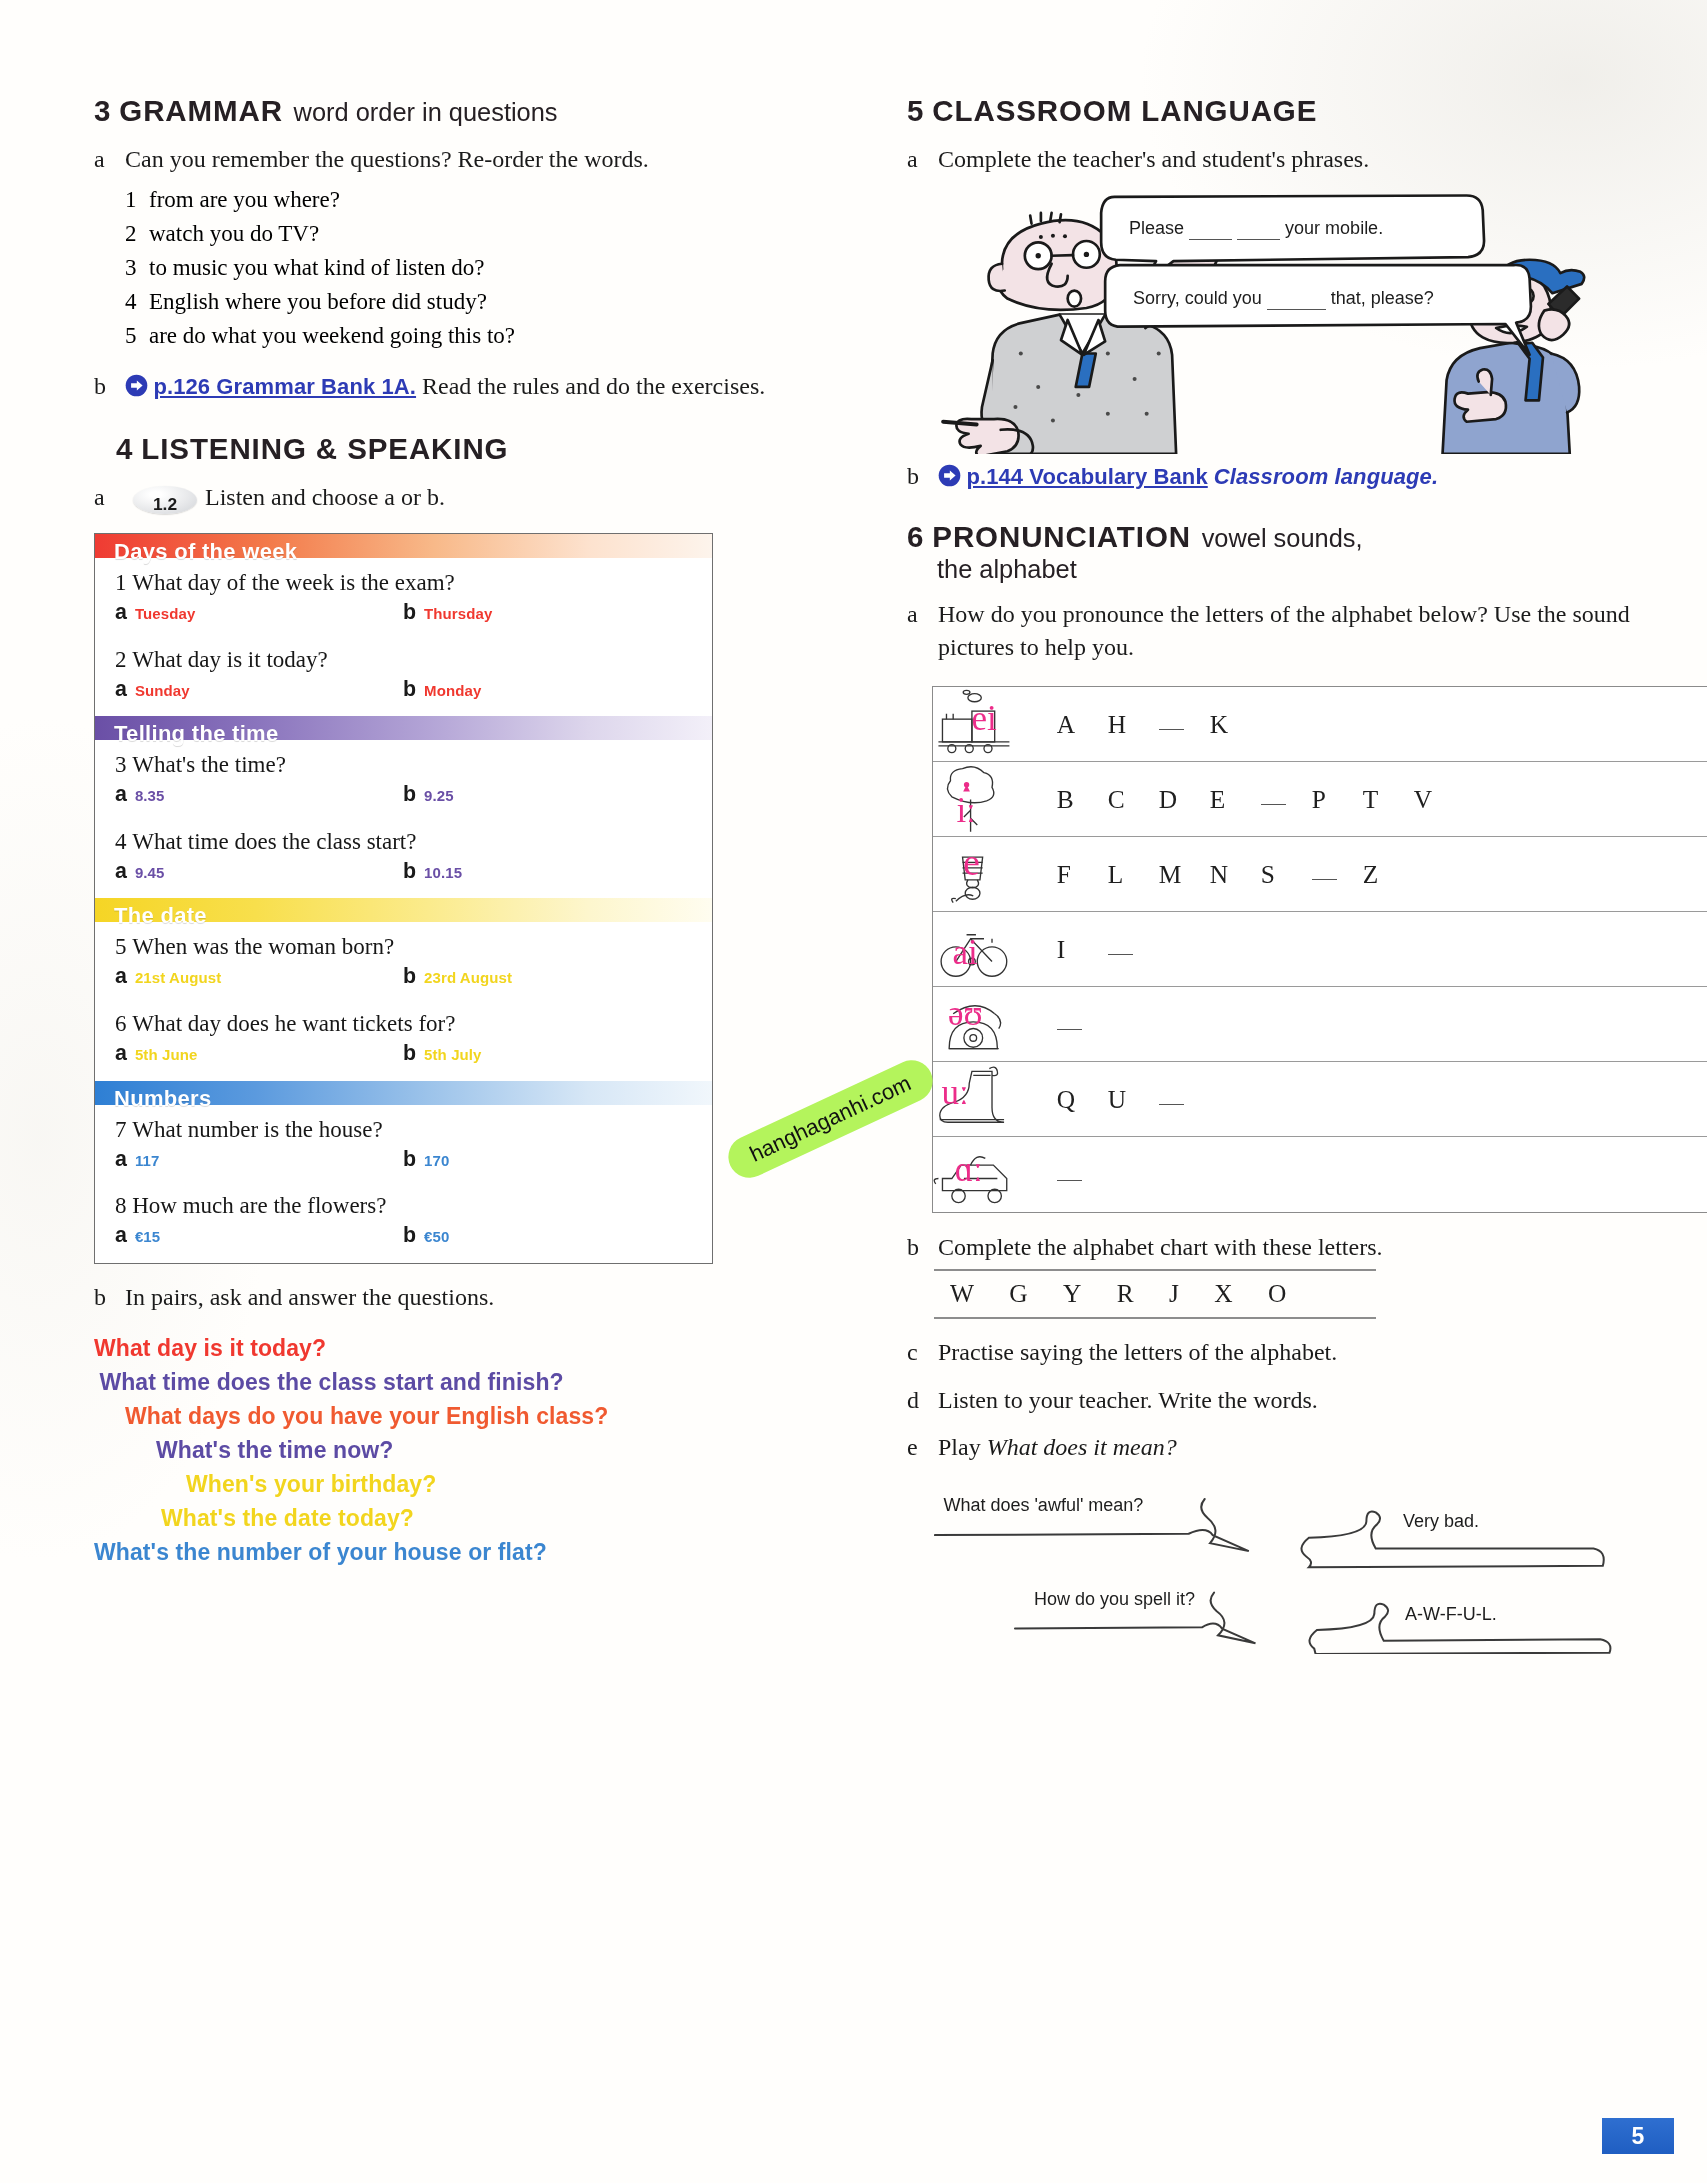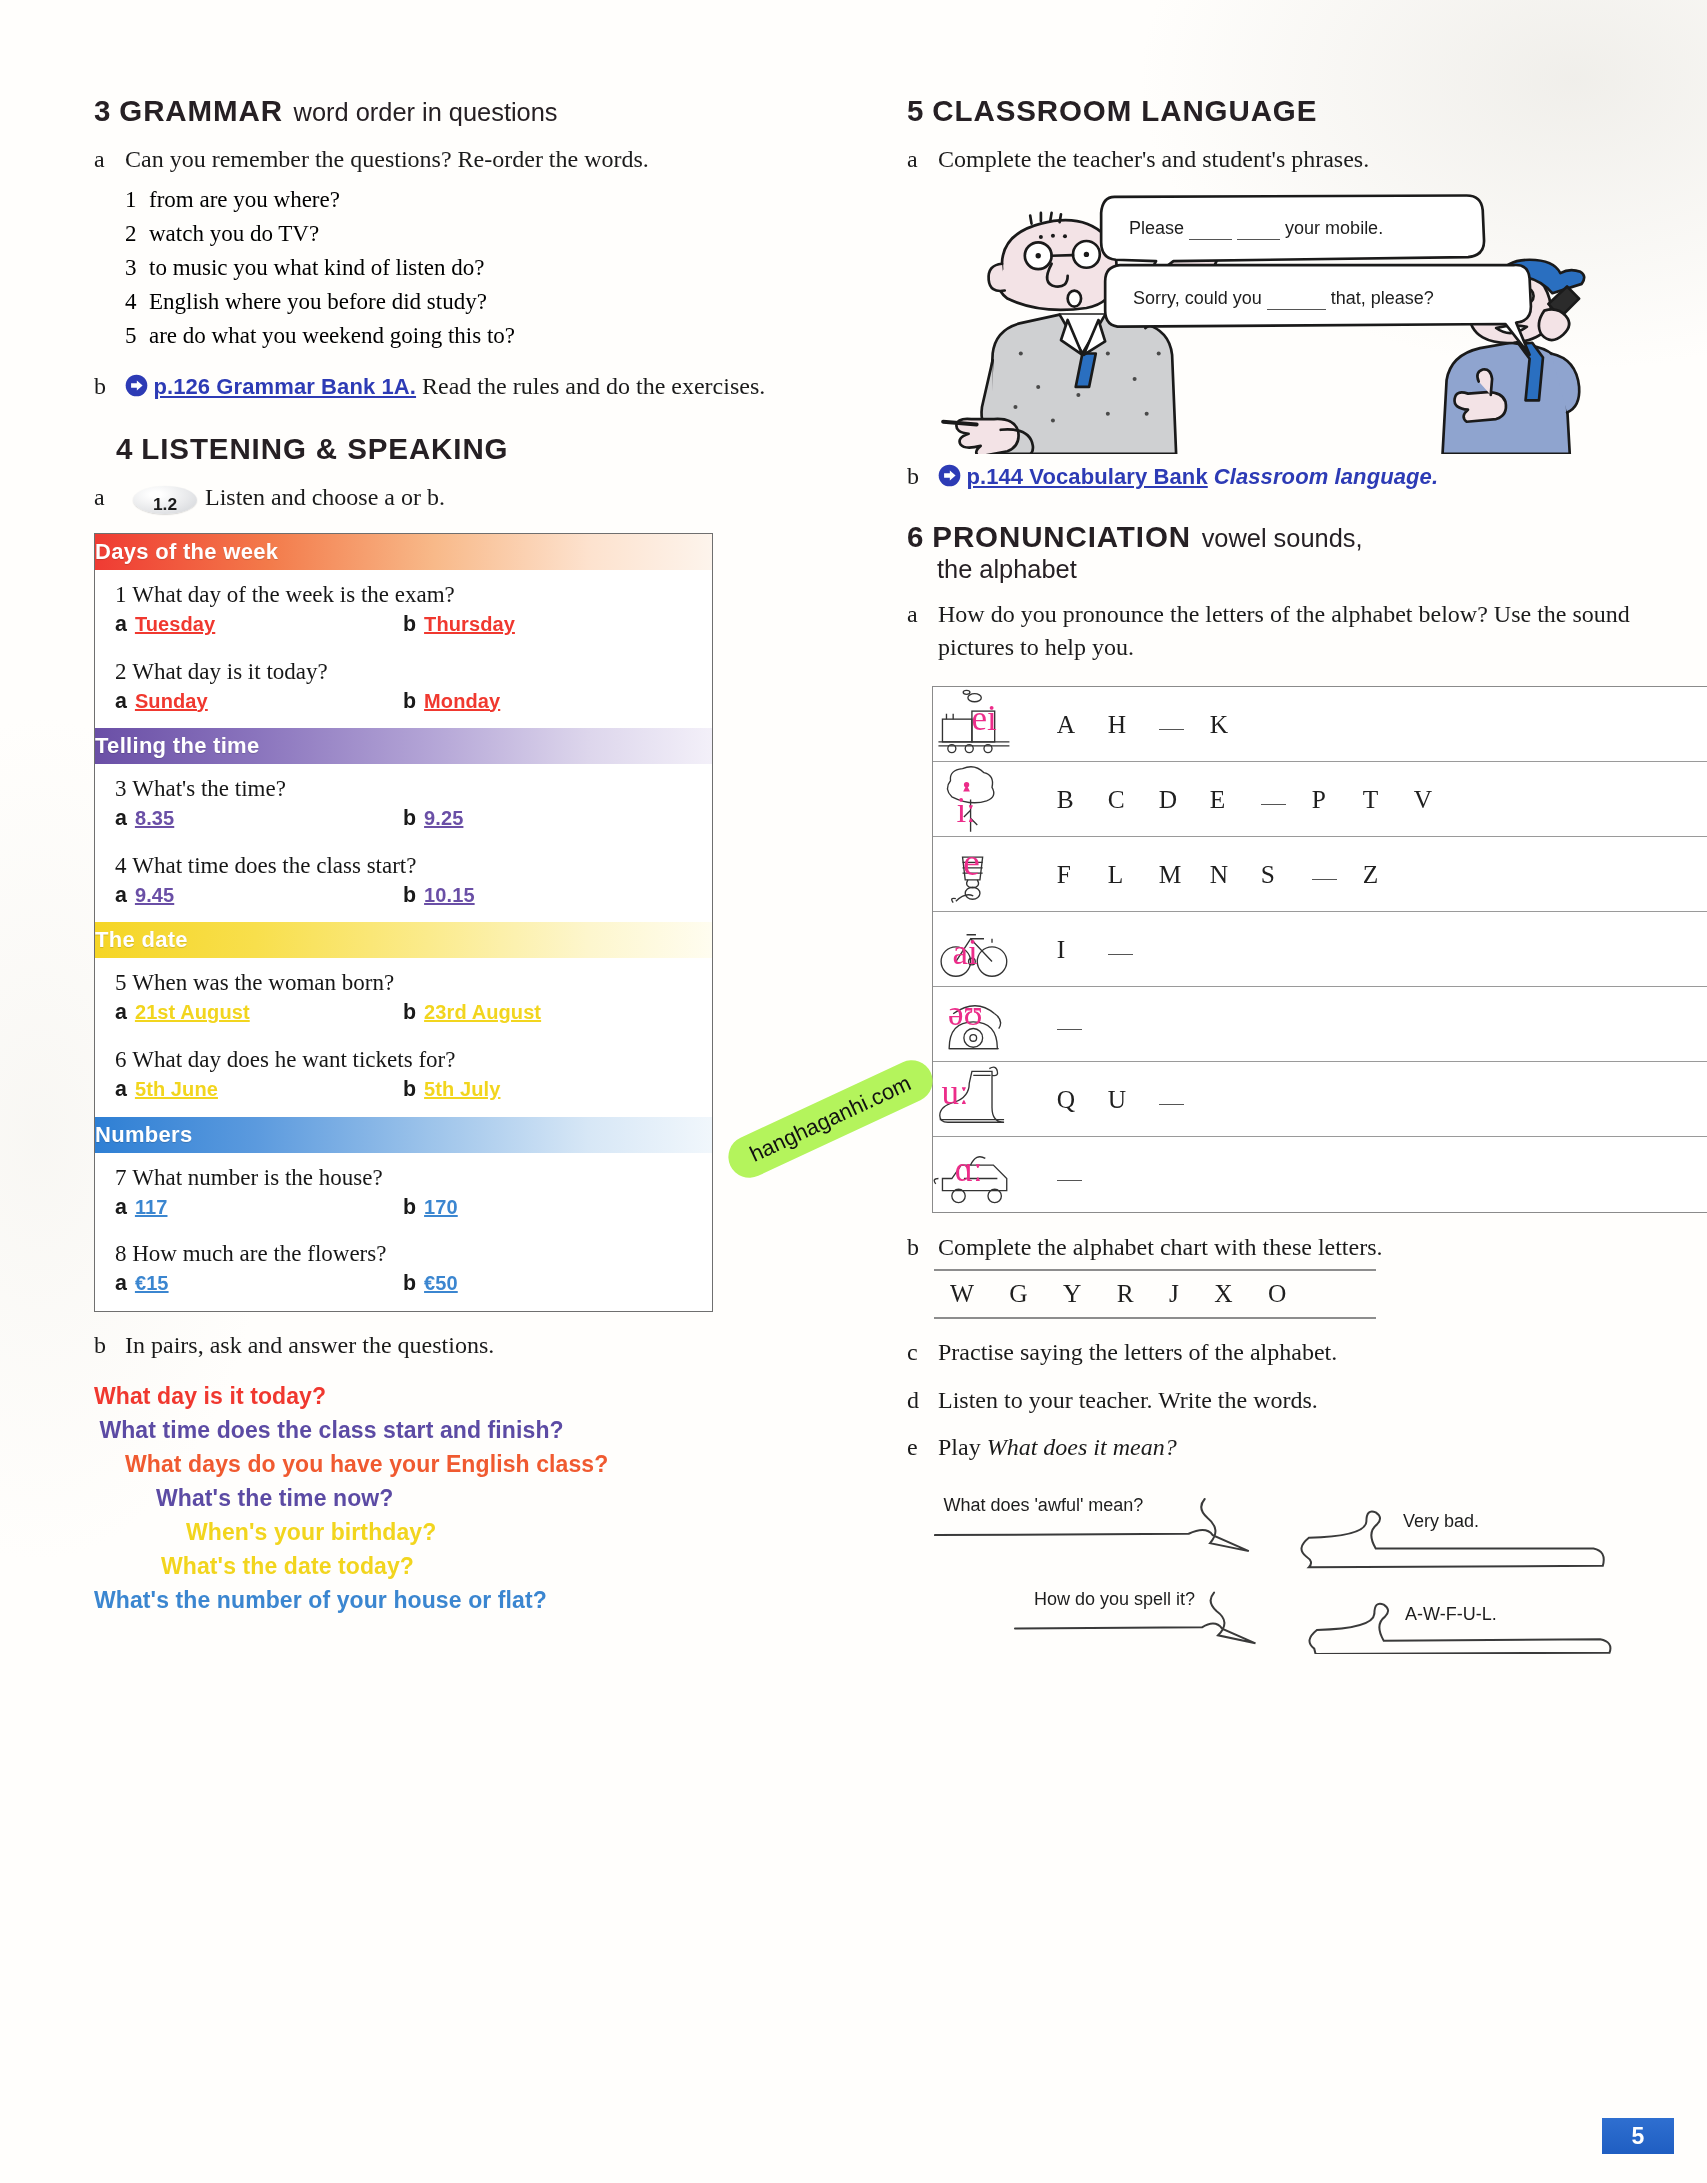--- a/index.html
+++ b/index.html
@@ -84,21 +84,22 @@
 
   
   .lbox {
     margin-top: 19px;
     border: 1.3px solid #6f6f6f;
     background: #fff;
     width: 619px;
     padding-bottom: 14.7px;
   }
   .band {
-    height: 36px; line-height: 36px;
+    height: 24px; line-height: 36px;
+    padding-left: 19px;
     font-family: "Liberation Sans", sans-serif;
     font-weight: bold; font-size: 22px; color: #fff;
     letter-spacing: 0.3px;
     text-shadow: 0 0.7px 0.7px rgba(0,0,0,.15);
     margin-bottom: 2.7px;
   }
   .band.red    { background: linear-gradient(90deg,#ef3b33 0%, #f37a4a 28%, #f8b989 55%, #fde2ce 80%, #fdf4ec 100%); }
   .band.purple { background: linear-gradient(90deg,#6a4fa6 0%, #8a74bd 26%, #b3a4d6 54%, #ddd6ec 80%, #f3f0f9 100%); }
   .band.yellow { background: linear-gradient(90deg,#f5d525 0%, #f8df4c 26%, #fbeb8c 54%, #fdf6cd 80%, #fffdf0 100%); }
   .band.blue   { background: linear-gradient(90deg,#2e7fd4 0%, #5b9ade 26%, #9cc3ea 54%, #d7e7f6 80%, #f1f7fc 100%); }
@@ -108,21 +109,21 @@
   .q .qt { font-size: 23px; color: #171717; }
   .q .opts { display: flex; margin-top: 4px; }
   .q .opt { display: flex; align-items: baseline; }
   .q .opt.a { width: 288px; }
   .q .ltr {
     font-family: "Liberation Sans", sans-serif; font-weight: bold;
     font-size: 21.4px; color: #1a1a1a; margin-right: 8px;
   }
   .q .val {
     font-family: "Liberation Sans", sans-serif; font-weight: bold;
-    font-size: 20px; letter-spacing: 0.1px; text-decoration: underline;
+    font-size: 15px; letter-spacing: 0.1px;
   }
   .val.red    { color: #f0382f; }
   .val.purple { color: #6a4fa6; }
   .val.yellow { color: #f2d51e; }
   .val.blue   { color: #3b86d0; }
 
   
   .pairq {
     font-family: "Liberation Sans", sans-serif; font-weight: bold;
     font-size: 23px; line-height: 1.48; letter-spacing: 0.1px;

